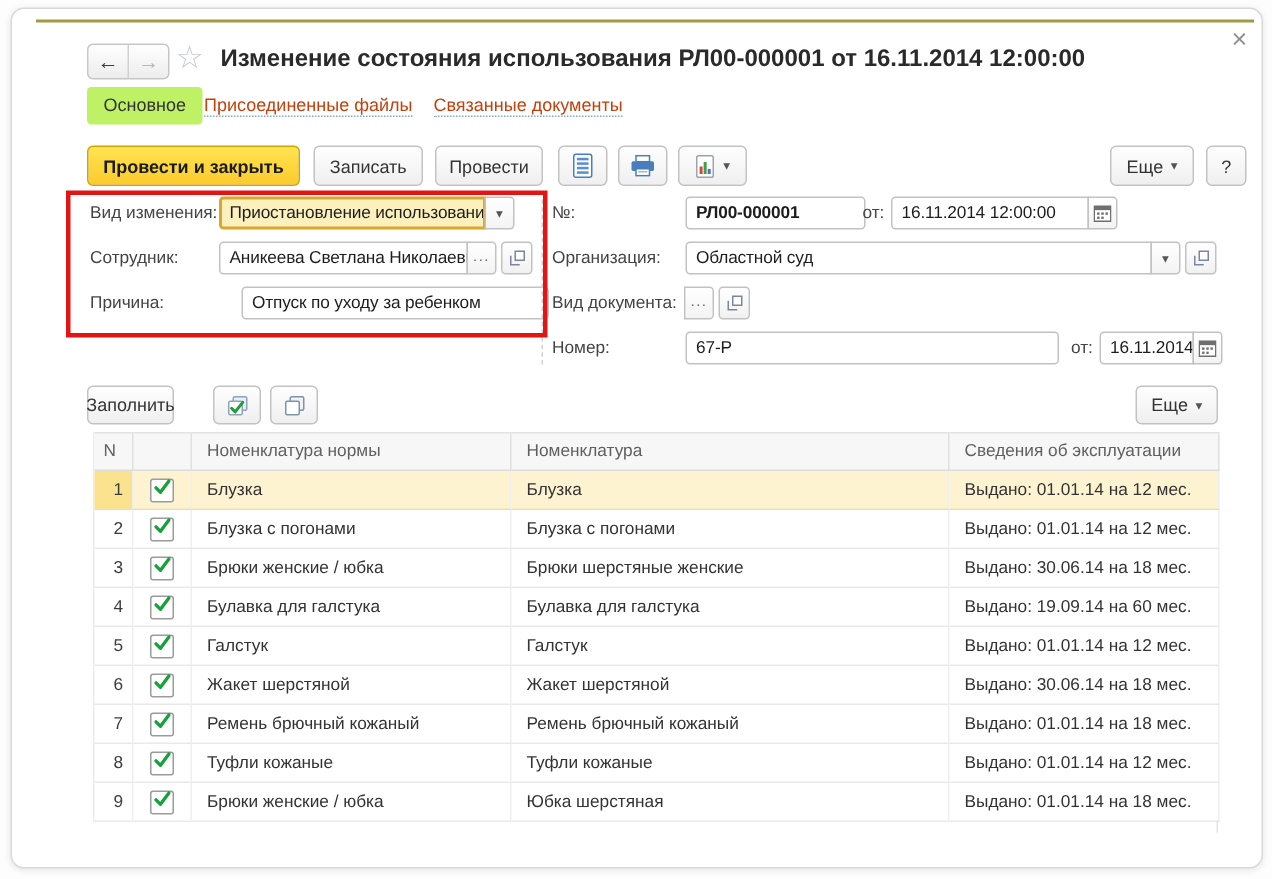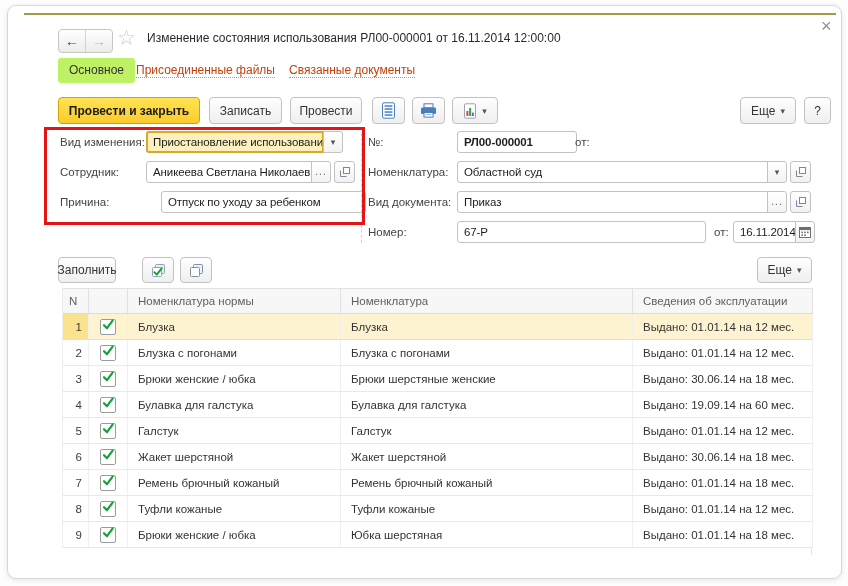--- a/index.html
+++ b/index.html
@@ -9,21 +9,21 @@
          border:1px solid #d9d9d9;border-radius:9px;box-shadow:0 1px 5px rgba(0,0,0,.10);}
   .accent{position:absolute;left:24px;top:13px;width:812px;height:2px;background:#a39a45;}
 
   
   .navgrp{position:absolute;left:58px;top:29px;display:flex;border:1px solid #c6c6c6;border-radius:4px;
           overflow:hidden;background:linear-gradient(#ffffff,#ececec);}
   .navbtn{width:26px;height:22px;display:flex;align-items:center;justify-content:center;
           font-size:14px;color:#3f3f3f;cursor:pointer;}
   .navbtn.fwd{border-left:1px solid #d2d2d2;color:#b7b7b7;}
   .star{position:absolute;left:117px;top:26px;font-size:21px;color:#c4c8d2;cursor:pointer;}
-  .title{position:absolute;left:147px;top:31px;font-size:12px;font-weight:normal;color:#2a2a2a;white-space:nowrap;}
+  .title{position:absolute;left:147px;top:31px;font-size:16px;font-weight:bold;color:#2a2a2a;white-space:nowrap;}
   .close{position:absolute;left:821px;top:16px;font-size:18px;color:#8e8e8e;cursor:pointer;}
 
   
   .tab-active{position:absolute;left:58px;top:58px;height:25px;line-height:25px;padding:0 11px;
               background:#bef264;border-radius:3px;font-size:12px;color:#333;}
   .tab-link{position:absolute;top:63px;font-size:12px;color:#c2410c;border-bottom:1px dotted #86a3c9;
             cursor:pointer;white-space:nowrap;}
 
   
   .btn{position:absolute;height:27px;box-sizing:border-box;border:1px solid #c2c2c2;border-radius:4px;
@@ -153,69 +153,82 @@
   </div>
 
   <div class="ann"></div>
   <div class="sep"></div>
 
   <div class="flabel" style="left:368px;top:131px;">№:</div>
   <div class="fgrp" style="left:457px;top:131px;">
     <div class="fbody" style="width:120px;font-weight:bold;">РЛ00-000001</div>
   </div>
   <div class="flabel" style="left:575px;top:131px;">от:</div>
-
-  <div class="flabel" style="left:368px;top:161px;">Номенклатура:</div>
-  <div class="fgrp" style="left:457px;top:161px;">
-    <div class="fbody hasright" style="width:311px;">Областной суд</div>
-    <div class="fsect">
-        <span>▾</span>
-      </div>
-    <div class="openbtn">
-      <svg width="12" height="12" viewBox="0 0 12 12">
-          <path d="M1.5 4.5 v6 h6" fill="none" stroke="#78879b"></path>
-          <rect x="4.5" y="1.5" width="6" height="6" fill="#fff" stroke="#78879b"></rect>
-        </svg>
-    </div>
-  </div>
-
-  <div class="flabel" style="left:368px;top:191px;">Вид документа:</div>
-  <div class="fgrp" style="left:457px;top:191px;">
-    <div class="fbody hasright" style="width:311px;">Приказ</div>
-    <div class="fsect dots">
-        <span>...</span>
-      </div>
-    <div class="openbtn">
-      <svg width="12" height="12" viewBox="0 0 12 12">
-          <path d="M1.5 4.5 v6 h6" fill="none" stroke="#78879b"></path>
-          <rect x="4.5" y="1.5" width="6" height="6" fill="#fff" stroke="#78879b"></rect>
-        </svg>
-    </div>
-  </div>
-
-  <div class="flabel" style="left:368px;top:221px;">Номер:</div>
-  <div class="fgrp" style="left:457px;top:221px;">
-    <div class="fbody" style="width:249px;">67-Р</div>
-  </div>
-  <div class="flabel" style="left:714px;top:221px;">от:</div>
-  <div class="fgrp" style="left:733px;top:221px;">
-    <div class="fbody hasright" style="width:63px;">16.11.2014</div>
+  <div class="fgrp" style="left:594px;top:131px;">
+    <div class="fbody hasright" style="width:132px;">16.11.2014 12:00:00</div>
     <div class="fsect">
       <svg width="12" height="12" viewBox="0 0 12 12">
           <rect x="0.5" y="1.5" width="11" height="10" fill="#fff" stroke="#6f6f6f"></rect>
           <rect x="0.5" y="1.5" width="11" height="2.6" fill="#6f6f6f"></rect>
           <rect x="2.4" y="5.6" width="1.6" height="1.6" fill="#6f6f6f"></rect>
           <rect x="5.2" y="5.6" width="1.6" height="1.6" fill="#6f6f6f"></rect>
           <rect x="8" y="5.6" width="1.6" height="1.6" fill="#6f6f6f"></rect>
           <rect x="2.4" y="8.4" width="1.6" height="1.6" fill="#6f6f6f"></rect>
           <rect x="5.2" y="8.4" width="1.6" height="1.6" fill="#6f6f6f"></rect>
         </svg>
     </div>
   </div>
 
+  <div class="flabel" style="left:368px;top:161px;">Организация:</div>
+  <div class="fgrp" style="left:457px;top:161px;">
+    <div class="fbody hasright" style="width:311px;">Областной суд</div>
+    <div class="fsect">
+        <span>▾</span>
+      </div>
+    <div class="openbtn">
+      <svg width="12" height="12" viewBox="0 0 12 12">
+          <path d="M1.5 4.5 v6 h6" fill="none" stroke="#78879b"></path>
+          <rect x="4.5" y="1.5" width="6" height="6" fill="#fff" stroke="#78879b"></rect>
+        </svg>
+    </div>
+  </div>
+
+  <div class="flabel" style="left:368px;top:191px;">Вид документа:</div>
+  <div class="fgrp" style="left:457px;top:191px;">
+    <div class="fsect dots">
+        <span>...</span>
+      </div>
+    <div class="openbtn">
+      <svg width="12" height="12" viewBox="0 0 12 12">
+          <path d="M1.5 4.5 v6 h6" fill="none" stroke="#78879b"></path>
+          <rect x="4.5" y="1.5" width="6" height="6" fill="#fff" stroke="#78879b"></rect>
+        </svg>
+    </div>
+  </div>
+
+  <div class="flabel" style="left:368px;top:221px;">Номер:</div>
+  <div class="fgrp" style="left:457px;top:221px;">
+    <div class="fbody" style="width:249px;">67-Р</div>
+  </div>
+  <div class="flabel" style="left:714px;top:221px;">от:</div>
+  <div class="fgrp" style="left:733px;top:221px;">
+    <div class="fbody hasright" style="width:63px;">16.11.2014</div>
+    <div class="fsect">
+      <svg width="12" height="12" viewBox="0 0 12 12">
+          <rect x="0.5" y="1.5" width="11" height="10" fill="#fff" stroke="#6f6f6f"></rect>
+          <rect x="0.5" y="1.5" width="11" height="2.6" fill="#6f6f6f"></rect>
+          <rect x="2.4" y="5.6" width="1.6" height="1.6" fill="#6f6f6f"></rect>
+          <rect x="5.2" y="5.6" width="1.6" height="1.6" fill="#6f6f6f"></rect>
+          <rect x="8" y="5.6" width="1.6" height="1.6" fill="#6f6f6f"></rect>
+          <rect x="2.4" y="8.4" width="1.6" height="1.6" fill="#6f6f6f"></rect>
+          <rect x="5.2" y="8.4" width="1.6" height="1.6" fill="#6f6f6f"></rect>
+        </svg>
+    </div>
+  </div>
+
   <div class="btn" style="left:58px;top:257px;width:58px;height:26px;">Заполнить</div>
   <div class="btn iconbtn" style="left:142px;top:257px;width:32px;height:26px;">
     <svg width="15" height="15" viewBox="0 0 15 15">
         <rect x="4.5" y="1.5" width="9" height="9" rx="1" fill="#e8eef5" stroke="#8ea3b8"></rect>
         <rect x="1.5" y="4.5" width="9" height="9" rx="1" fill="#fff" stroke="#8ea3b8"></rect>
         <path d="M3.4 9.2 L5.8 11.6 L10.8 5.2" fill="none" stroke="#1f9e3e" stroke-width="2" stroke-linecap="round" stroke-linejoin="round"></path>
       </svg>
   </div>
   <div class="btn iconbtn" style="left:180px;top:257px;width:32px;height:26px;">
     <svg width="15" height="15" viewBox="0 0 15 15">

